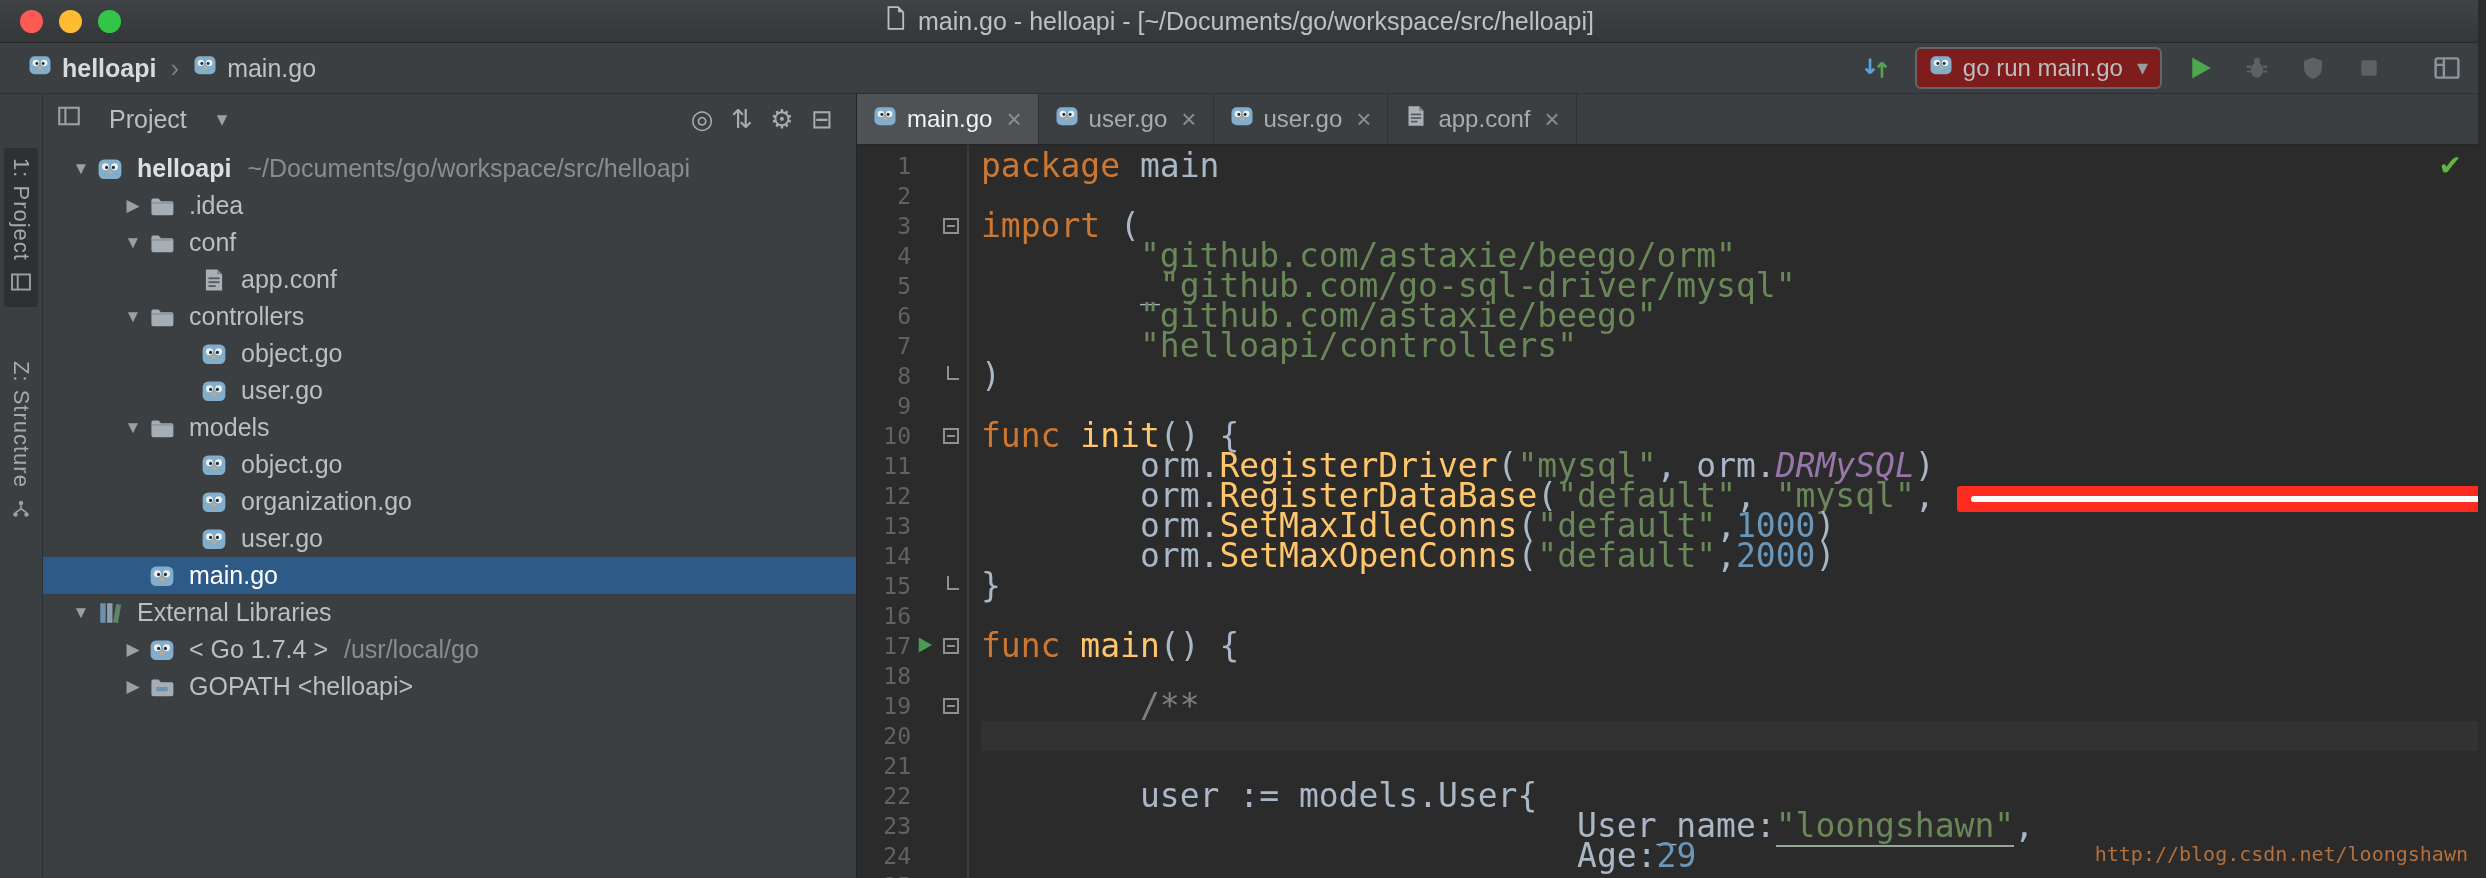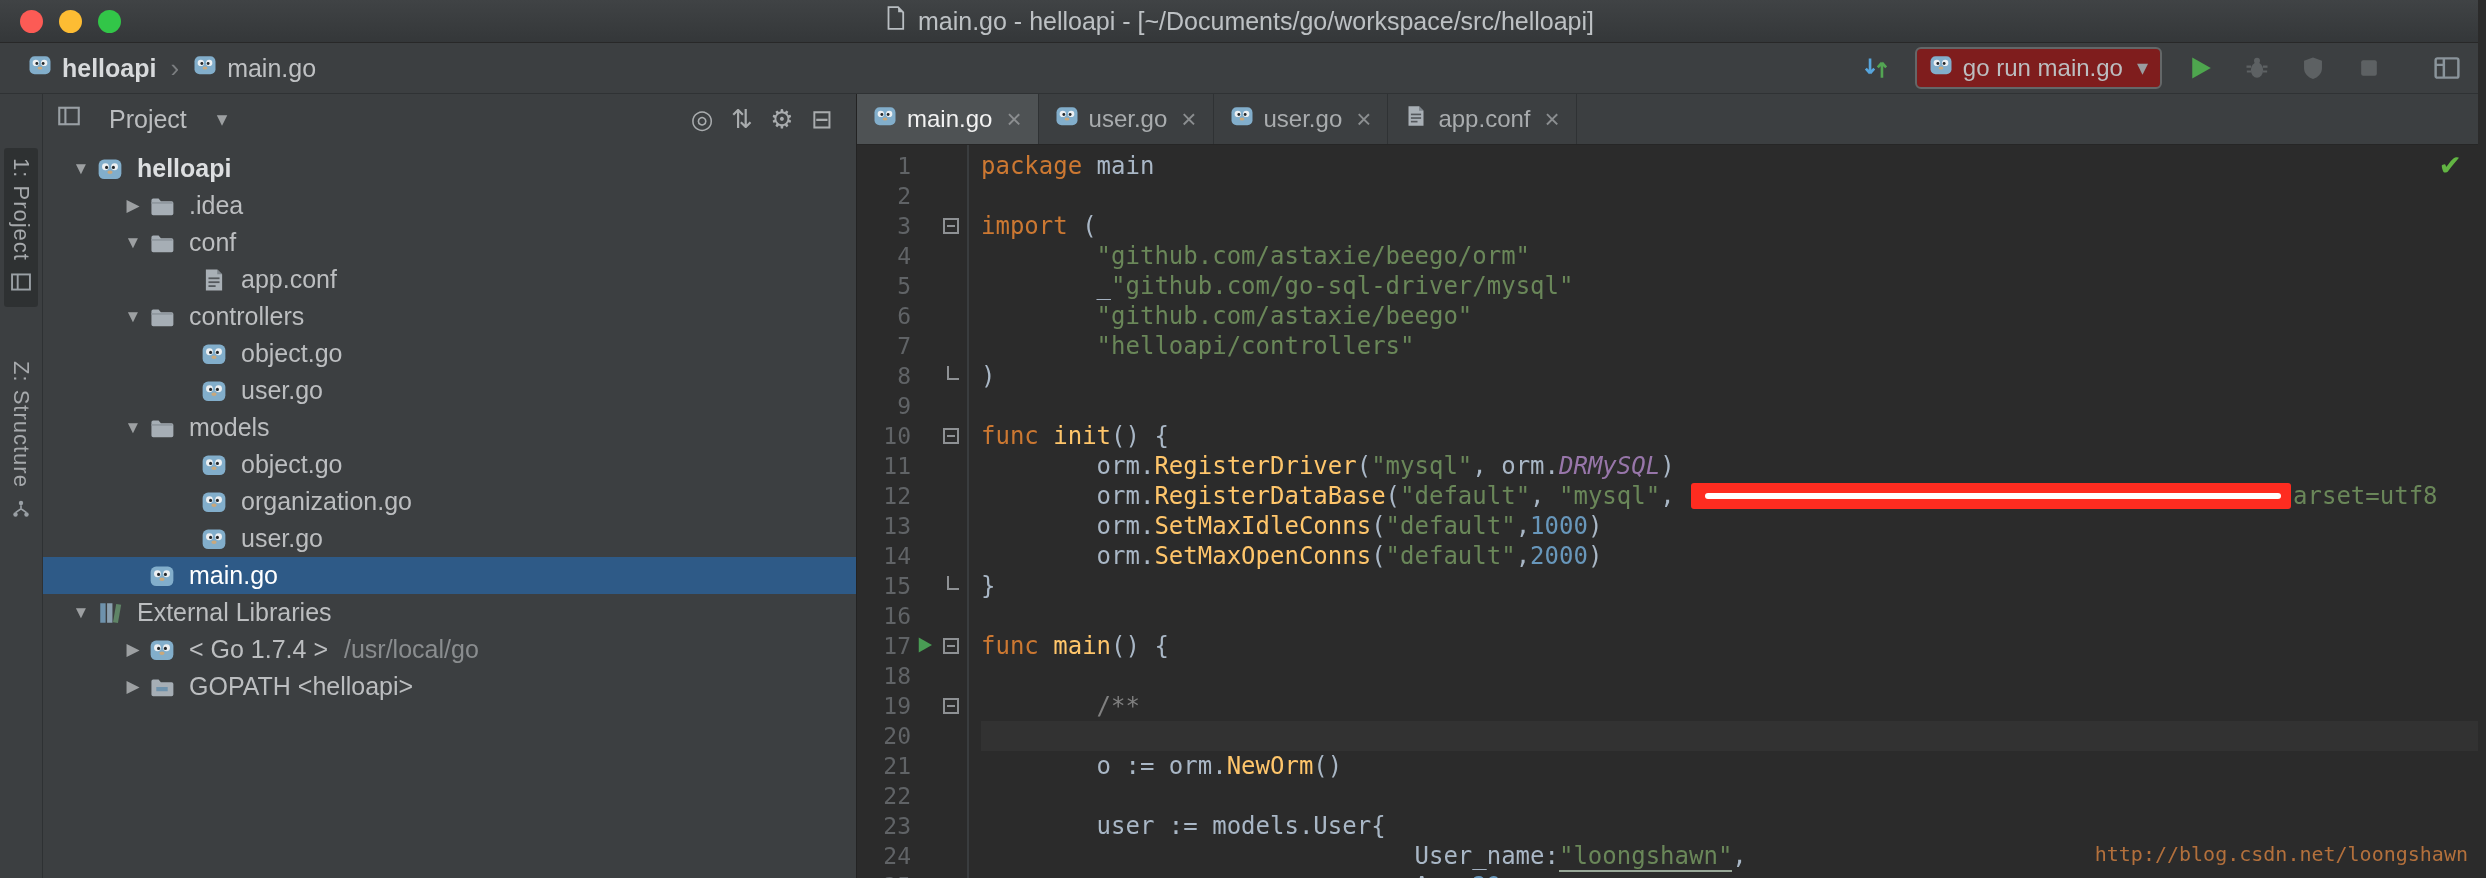--- a/index.html
+++ b/index.html
@@ -60,21 +60,21 @@
   .editor-body{flex:1;display:flex;position:relative;overflow:hidden;min-height:0;}
   .gutter{width:110px;flex:0 0 110px;border-right:2px solid #3A3D3F;padding-top:6px;}
   .gl{height:30px;display:flex;align-items:center;}
   .gl .ln{width:48px;margin-left:6px;text-align:right;color:#606366;font:23px "DejaVu Sans Mono",monospace;}
   .gl .mk{flex:1;position:relative;height:100%;}
   .run-arrow{position:absolute;left:4px;top:4px;}
   .fold{position:absolute;right:8px;box-sizing:border-box;}
   .fold.open{top:7px;width:16px;height:16px;border:2px solid #8E9194;}
   .fold.open::after{content:"";position:absolute;left:2px;right:2px;top:50%;height:2px;margin-top:-1px;background:#8E9194;}
   .fold.end{top:5px;width:12px;height:14px;border-left:2px solid #8E9194;border-bottom:2px solid #8E9194;}
-  .code{flex:1;padding:6px 0 0 12px;font-family:"DejaVu Sans Mono",monospace;font-size:24px;overflow:hidden;position:relative;min-width:0;}
+  .code{flex:1;padding:6px 0 0 12px;font-family:"DejaVu Sans Mono",monospace;font-size:33px;overflow:hidden;position:relative;min-width:0;}
   .cl{height:30px;line-height:30px;white-space:pre;}
   .cl.active{background:#323232;}
   .tok-kw{color:var(--c-keyword,#CC7832);}
   .tok-str{color:var(--c-string,#6A8759);}
   .tok-stru{color:var(--c-string,#6A8759);border-bottom:2px solid #97A697;}
   .tok-num{color:var(--c-number,#6897BB);}
   .tok-call,.tok-fn{color:var(--c-function,#FFC66B);}
   .tok-cn{color:var(--c-constant,#9876AA);font-style:italic;}
   .tok-cm{color:var(--c-comment,#808080);}
   .tok-pl{color:var(--c-plain,#A9B7C6);}
@@ -222,20 +222,21 @@
               <svg xmlns="http://www.w3.org/2000/svg" width="26" height="26" viewBox="0 0 16 16">
                 <rect x="1" y="2.2" width="14" height="12" rx="3.4" fill="#82AECB"></rect>
                 <circle cx="5.2" cy="6.6" r="2.1" fill="#EDF0F2"></circle>
                 <circle cx="10.8" cy="6.6" r="2.1" fill="#EDF0F2"></circle>
                 <circle cx="5.9" cy="7" r="0.95" fill="#23272A"></circle>
                 <circle cx="10.1" cy="7" r="0.95" fill="#23272A"></circle>
                 <ellipse cx="8" cy="10" rx="1.6" ry="1.05" fill="#C9A87C"></ellipse>
               </svg>
             </span>
             <span class="t-label bold">helloapi</span>
+            <span class="t-suffix">~/Documents/go/workspace/src/helloapi</span>
           </div>
           <div class="tree-row" style="padding-left: 74px;">
             <span class="t-arrow">▶</span>
             <span class="t-icon">
               <svg xmlns="http://www.w3.org/2000/svg" width="26" height="26" viewBox="0 0 16 16">
                 <path d="M1.5 4.5 q0-1.1 1.1-1.1 h3.3 l1.4 1.7 h6.6 q1.1 0 1.1 1.1 v6.4 q0 1.1-1.1 1.1 H2.6 q-1.1 0-1.1-1.1 z" fill="#A6AEB5"></path>
                 <rect x="1.5" y="5.6" width="13" height="1" fill="#8E969D"></rect>
               </svg>
             </span>
             <span class="t-label">.idea</span>
@@ -588,21 +589,20 @@
             <div class="cl"><span class="tok-pl">        orm.</span><span class="tok-call">RegisterDriver</span><span class="tok-pl">(</span><span class="tok-str">"mysql"</span><span class="tok-pl">, orm.</span><span class="tok-cn">DRMySQL</span><span class="tok-pl">)</span></div>
             <div class="cl"><span class="tok-pl">        orm.</span><span class="tok-call">RegisterDataBase</span><span class="tok-pl">(</span><span class="tok-str">"default"</span><span class="tok-pl">, </span><span class="tok-str">"mysql"</span><span class="tok-pl">, </span><span class="tok-redact"></span><span class="tok-str">arset=utf8</span></div>
             <div class="cl"><span class="tok-pl">        orm.</span><span class="tok-call">SetMaxIdleConns</span><span class="tok-pl">(</span><span class="tok-str">"default"</span><span class="tok-pl">,</span><span class="tok-num">1000</span><span class="tok-pl">)</span></div>
             <div class="cl"><span class="tok-pl">        orm.</span><span class="tok-call">SetMaxOpenConns</span><span class="tok-pl">(</span><span class="tok-str">"default"</span><span class="tok-pl">,</span><span class="tok-num">2000</span><span class="tok-pl">)</span></div>
             <div class="cl"><span class="tok-pl">}</span></div>
             <div class="cl"></div>
             <div class="cl"><span class="tok-kw">func</span><span class="tok-pl"> </span><span class="tok-fn">main</span><span class="tok-pl">() {</span></div>
             <div class="cl"></div>
             <div class="cl"><span class="tok-cm">        /**</span></div>
             <div class="cl active"></div>
-            <div class="cl"><span class="tok-pl">        o := orm.</span><span class="tok-call">NewOrm</span><span class="tok-pl">()</span></div>
             <div class="cl"></div>
             <div class="cl"><span class="tok-pl">        user := models.User{</span></div>
             <div class="cl"><span class="tok-pl">                              User_name:</span><span class="tok-stru">"loongshawn"</span><span class="tok-pl">,</span></div>
             <div class="cl"><span class="tok-pl">                              Age:</span><span class="tok-num">29</span></div>
           </div>
         <span class="inspect-ok">✔</span>
         <span class="watermark">http://blog.csdn.net/loongshawn</span>
       </div>
     </section>
   </div>

